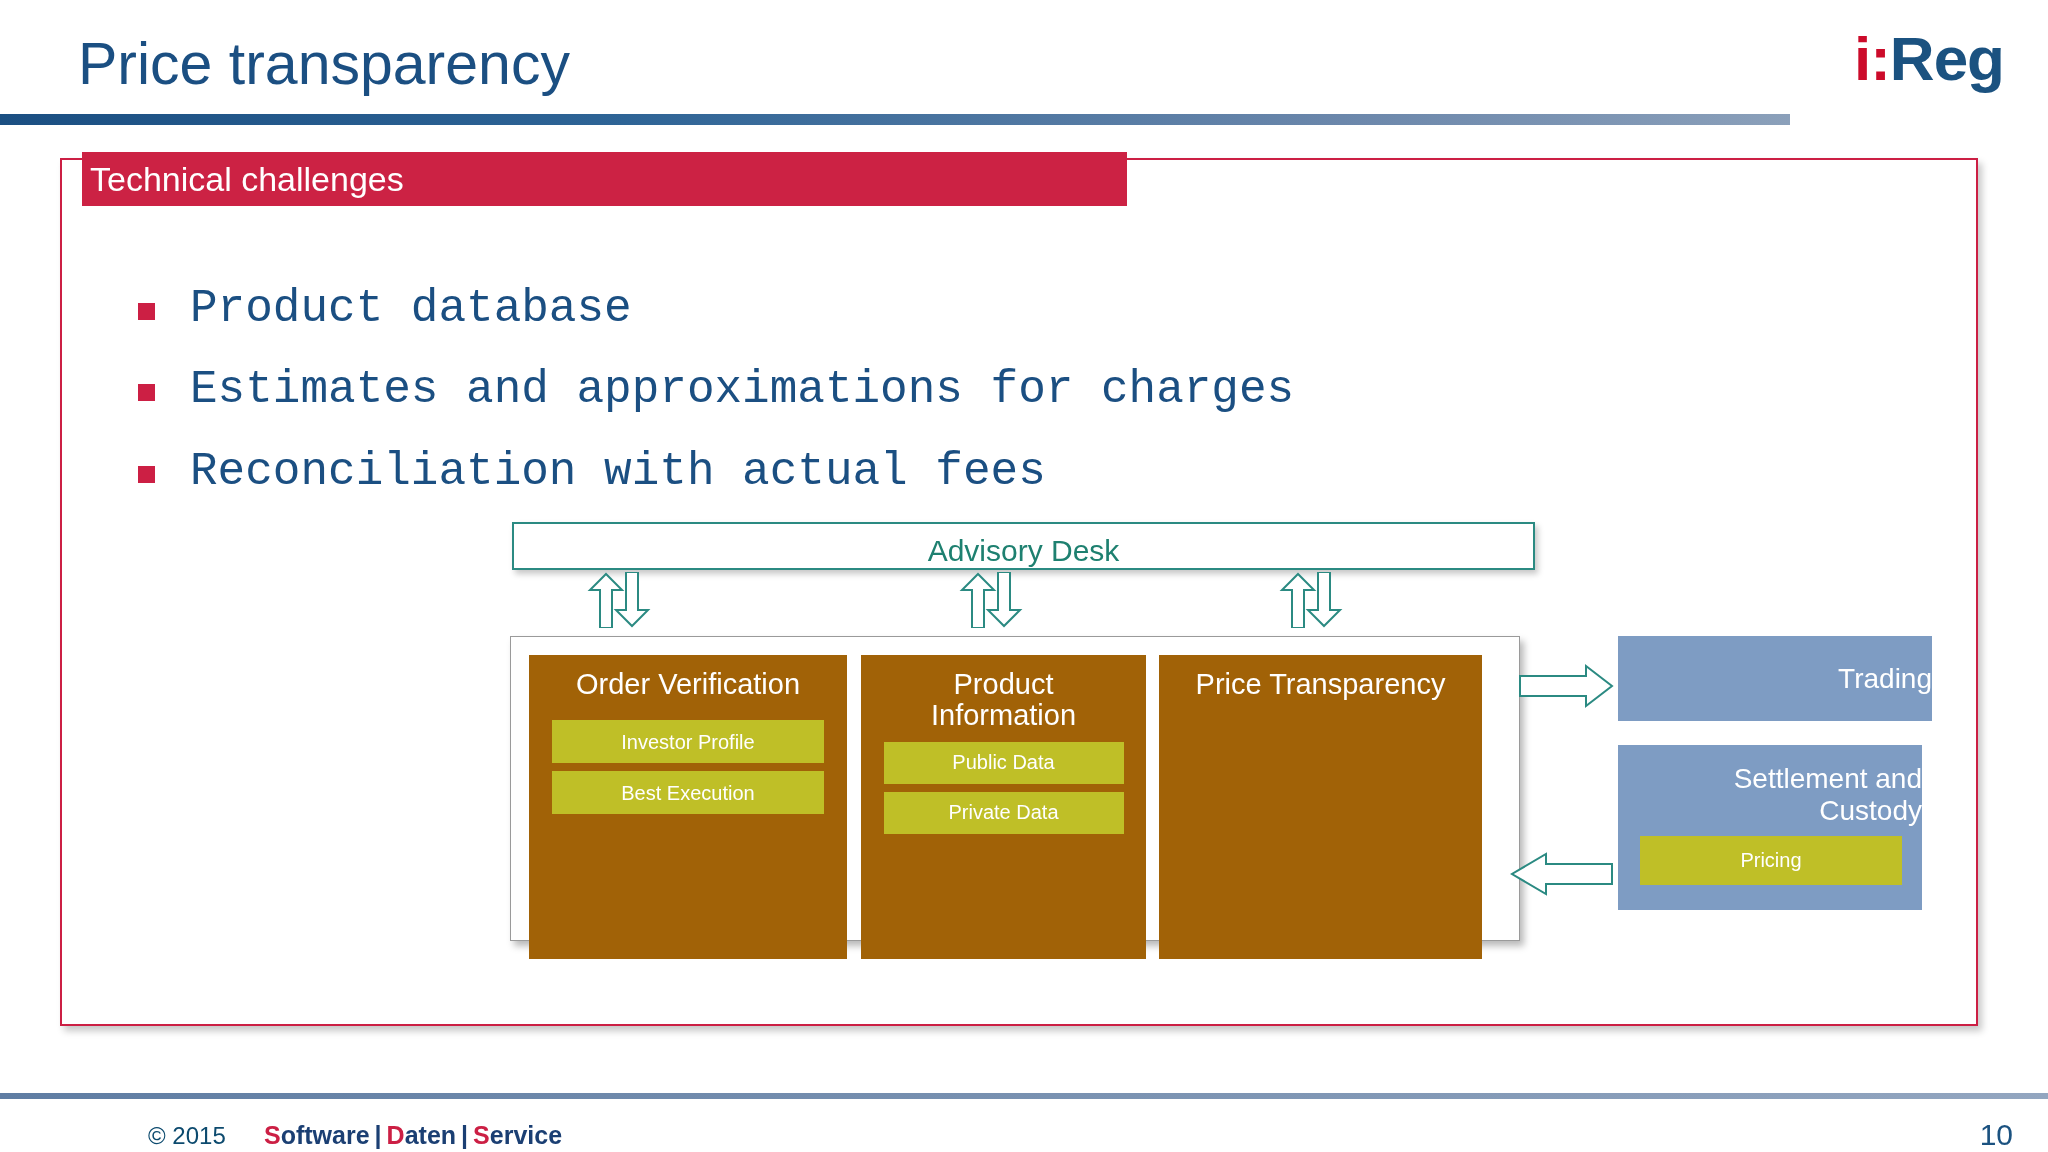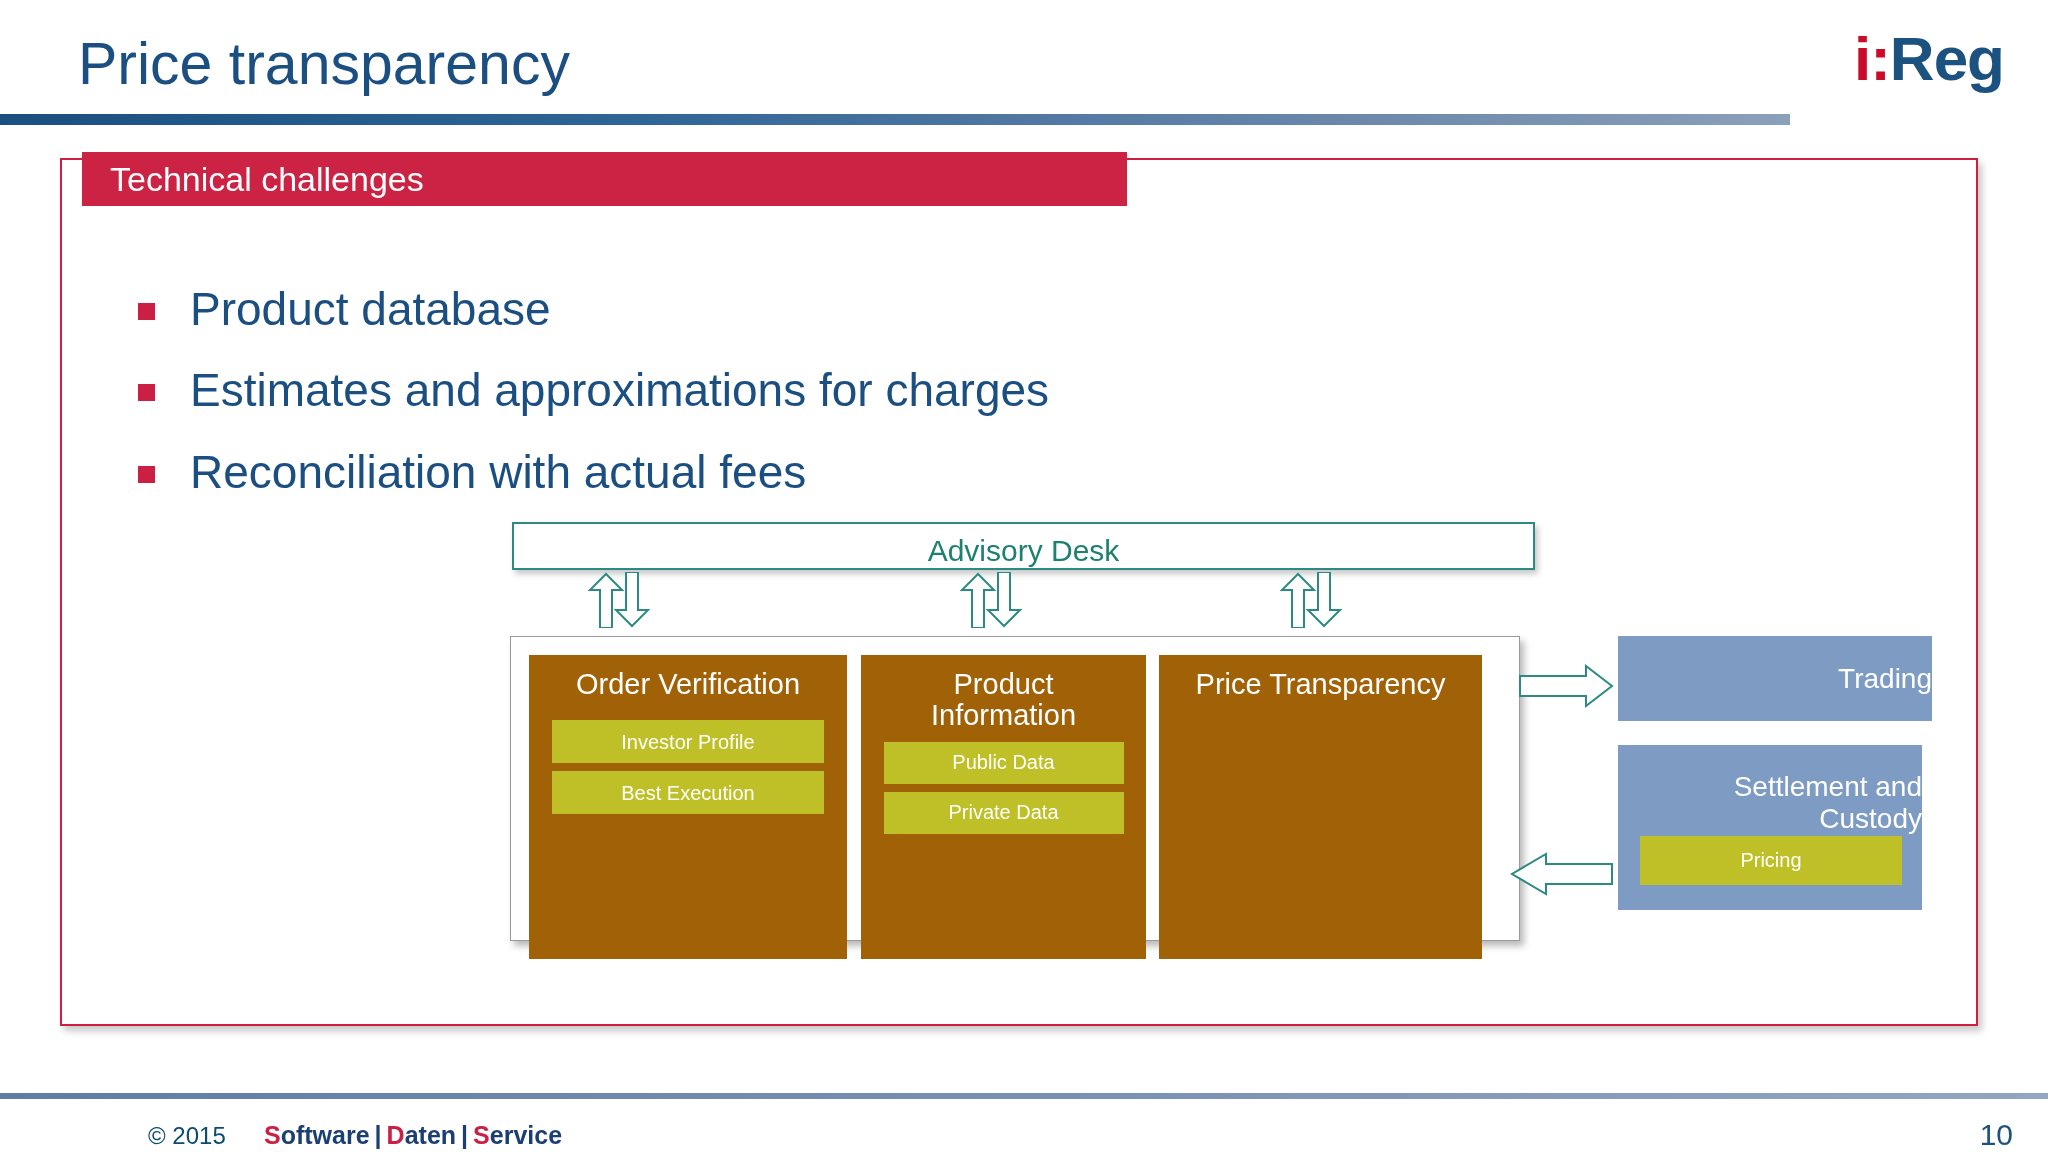--- a/index.html
+++ b/index.html
@@ -38,32 +38,32 @@
     background:#ffffff;
     box-shadow:4px 5px 7px rgba(0,0,0,0.22);
     box-sizing:border-box;
   }
   #section-band {
     position:absolute; left:82px; top:152px; width:1045px; height:54px;
     background:#cc2244;
     display:flex; align-items:center;
   }
   #section-band .band-label {
-    color:#ffffff; font-size:34px; padding-left:28px; white-space:nowrap;
+    color:#ffffff; font-size:34px; padding-left:8px; white-space:nowrap;
   }
 
   
   #bullets { position:absolute; left:138px; top:282px; }
   .bullet-row { display:flex; align-items:flex-start; margin-bottom:27px; }
   .bullet-mark {
     width:17px; height:17px; background:#cc1f44; margin-top:21px; margin-right:35px;
     flex:0 0 auto;
   }
   .bullet-text {
-    font-size:46px; color:#1b4f82; line-height:1.18; white-space:nowrap;
+    font-size:46px; color:#1b4f82; line-height:1.18; white-space:nowrap;font-family:Liberation Mono, monospace;
   }
 
   
   #diagram { position:absolute; left:0; top:0; width:2048px; height:1152px; pointer-events:none; }
   #diagram > * { pointer-events:auto; }
 
   #advisory-desk {
     position:absolute; left:512px; top:522px; width:1023px; height:48px;
     border:2px solid #2b8a82; background:#ffffff;
     box-shadow:3px 4px 6px rgba(0,0,0,0.22);
@@ -111,21 +111,21 @@
   #col-price .proc-sub { width:272px; height:43px; margin-bottom:8px; }
   #col-price .proc-sub.tall { height:50px; }
 
   .side-box {
     position:absolute; background:#7e9cc3; color:#ffffff;
     text-align:right; box-sizing:border-box;
   }
   #box-trading { left:1618px; top:636px; width:314px; height:85px; }
   #box-trading .side-label { font-size:28px; line-height:85px; }
   #box-settlement { left:1618px; top:745px; width:304px; height:165px; }
-  #box-settlement .side-label { font-size:28px; line-height:1.15; padding-top:26px; display:block; white-space:pre-line; }
+  #box-settlement .side-label { font-size:28px; line-height:1.15; padding-top:18px; display:block; white-space:pre-line; }
   #pricing-box {
     position:absolute; left:22px; top:91px; width:262px; height:49px;
     background:#bfbf27; color:#ffffff; font-size:20px;
     display:flex; align-items:center; justify-content:center;
   }
 
   .h-arrow { position:absolute; }
   #arrow-to-trading { left:1518px; top:662px; }
   #arrow-from-settlement { left:1508px; top:850px; }
 

